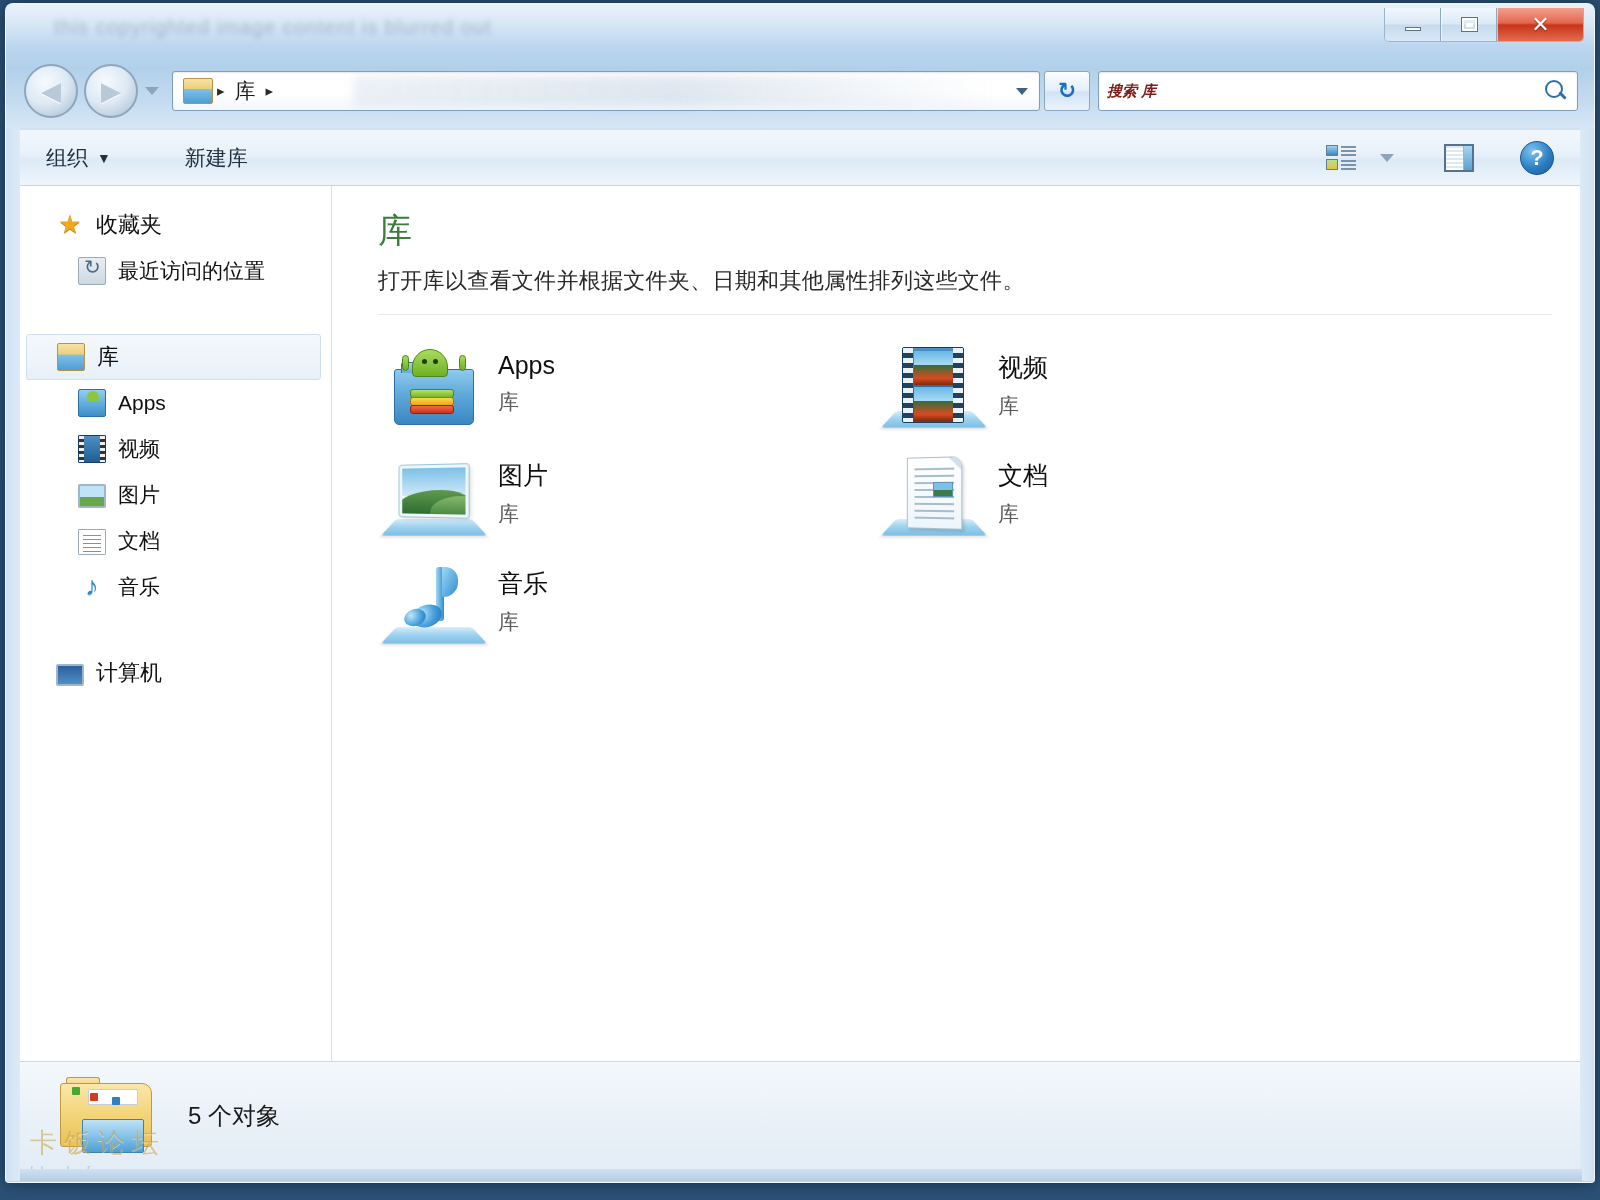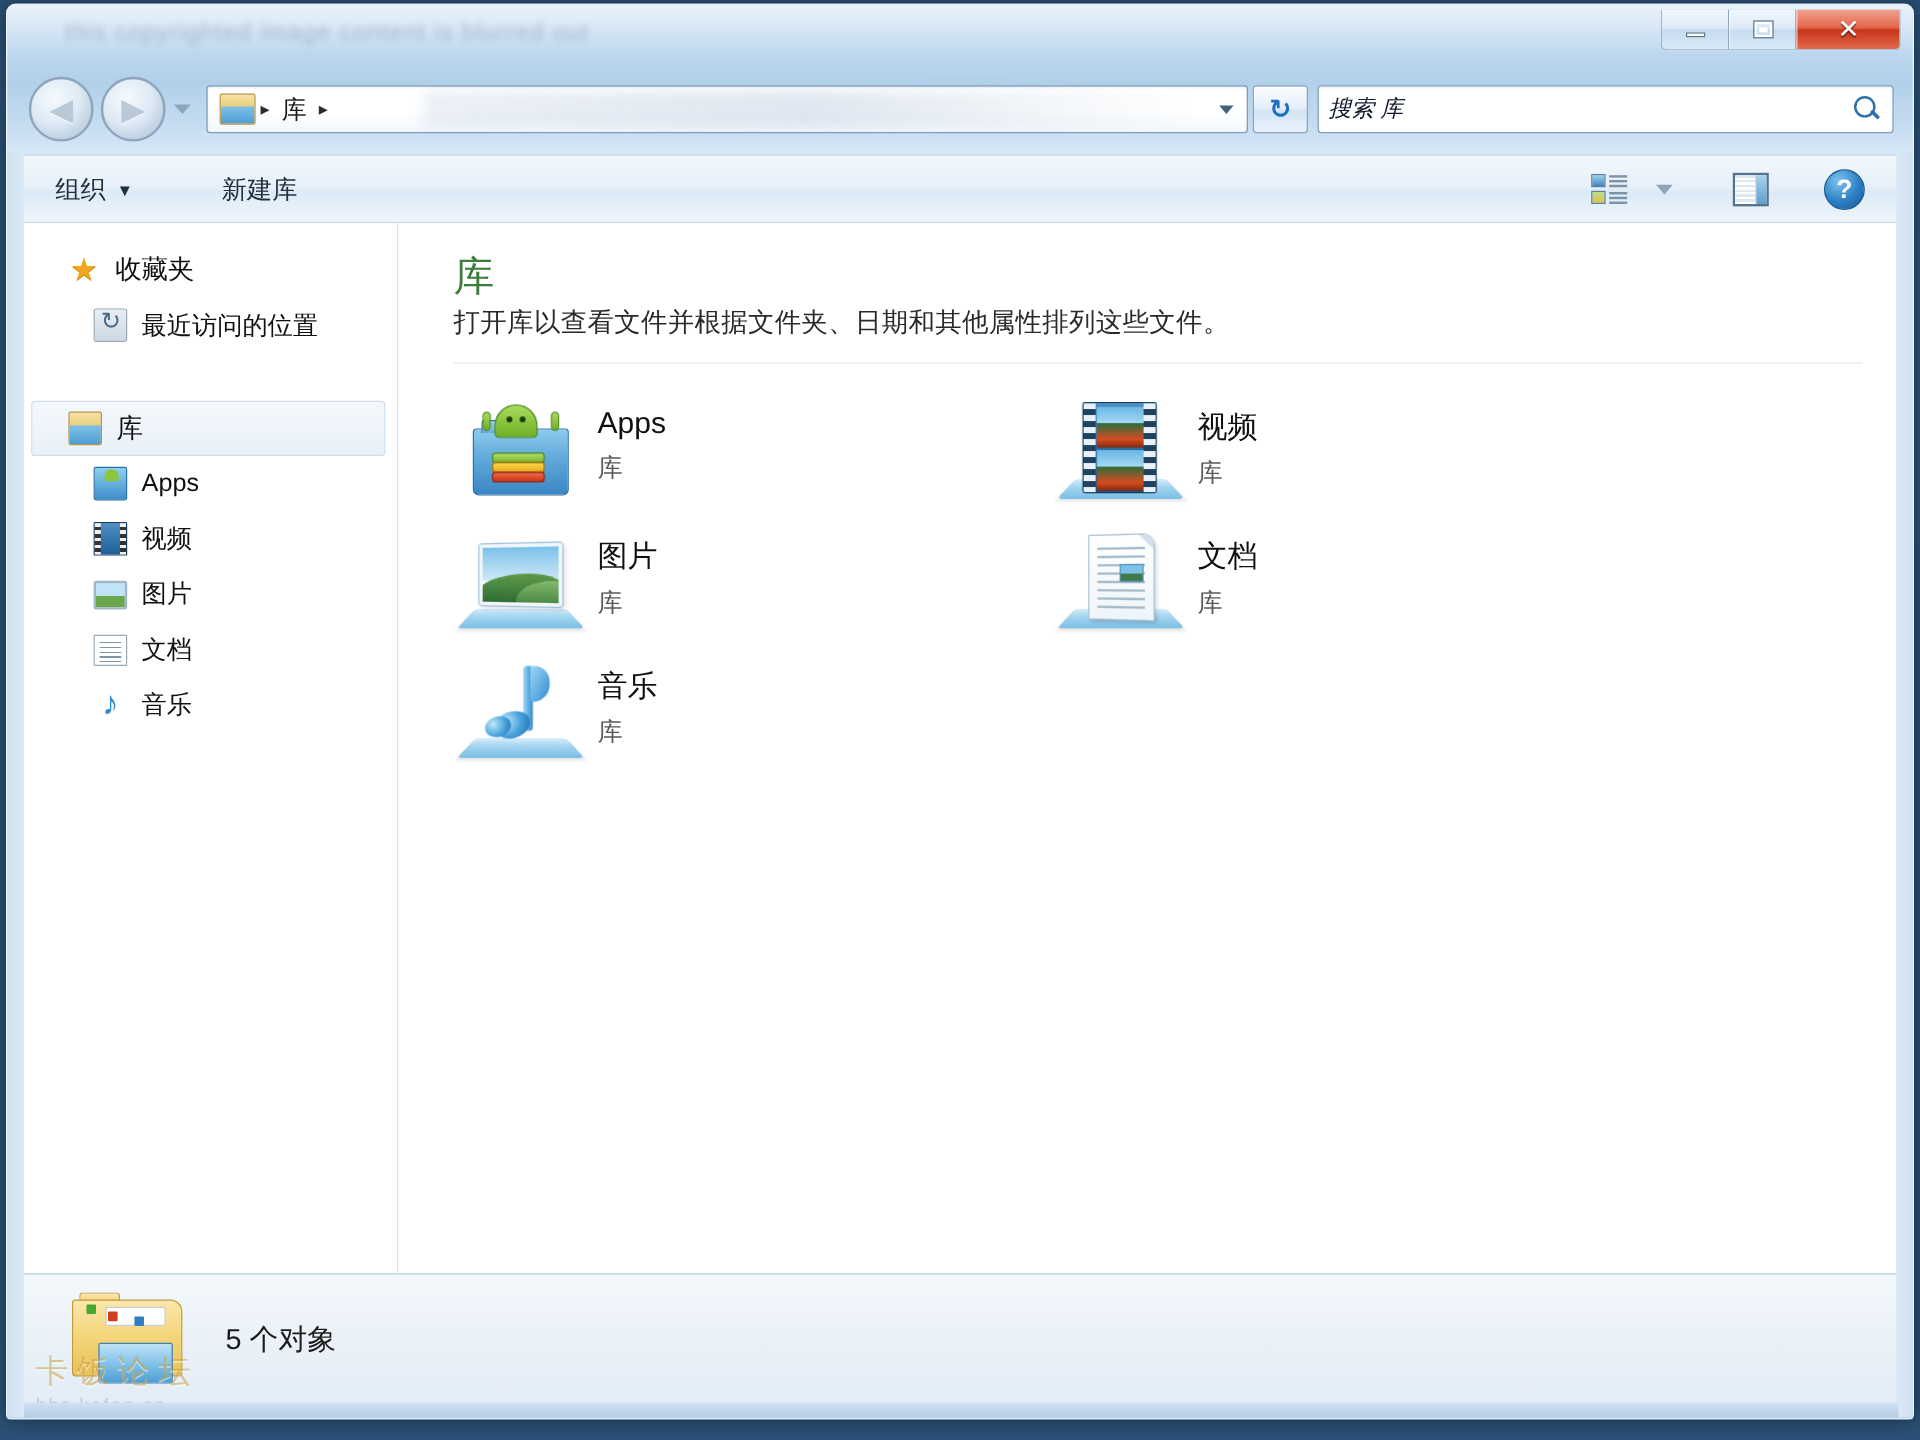--- a/index.html
+++ b/index.html
@@ -176,22 +176,23 @@
   #searchbox {
     width: 480px; height: 40px; margin-left: 8px; margin-right: 16px;
     background: #fff;
     border: 1px solid #7d9ebf;
     border-radius: 3px;
     display: flex; align-items: center;
     padding: 0 8px;
     box-shadow: inset 0 1px 2px rgba(0,0,0,0.10);
   }
   #search-placeholder {
-    flex: 1; font-size: 19px; color: #0f172a;
+    flex: 1; font-size: 15px; color: #7f1d1d;
     font-style: italic;
+    font-weight: bold;
   }
   #search-icon {
     width: 26px; height: 26px; position: relative;
   }
   #search-icon::before {
     content: ''; position: absolute; left: 2px; top: 2px;
     width: 14px; height: 14px; border: 2.5px solid #2c6fa8;
     border-radius: 50%;
   }
   #search-icon::after {
@@ -376,21 +377,21 @@
   #mainpane {
     flex: 1; background: #fff; position: relative;
     padding: 22px 0 0 46px;
   }
   #lib-title {
     font-size: 34px; color: #3c7d3c; font-weight: normal;
     letter-spacing: 1px;
   }
   #lib-sub {
     font-size: 22px; color: #2a2a2a;
-    letter-spacing: 0.3px;
+    margin-top: 12px; letter-spacing: 0.3px;
   }
   #hdr-divider {
     margin-top: 18px; margin-right: 30px;
     height: 1px; background: #e3e9ef;
   }
 
   #grid {
     margin-top: 22px;
     display: grid;
     grid-template-columns: 500px 500px;
@@ -779,20 +780,26 @@
           <span>文档</span>
         </div>
         <div class="nav-row child">
           <span class="ic ic-music">♪</span>
           <span>音乐</span>
         </div>
       </div>
 
       <div class="nav-spacer"></div>
 
+      <div class="nav-group">
+        <div class="nav-row">
+          <span class="ic ic-comp"></span>
+          <span>计算机</span>
+        </div>
+      </div>
 
       <div class="nav-spacer"></div>
 
     </div>
 
     <div id="mainpane">
       <div id="lib-title">库</div>
       <div id="lib-sub">打开库以查看文件并根据文件夹、日期和其他属性排列这些文件。</div>
       <div id="hdr-divider"></div>
 

